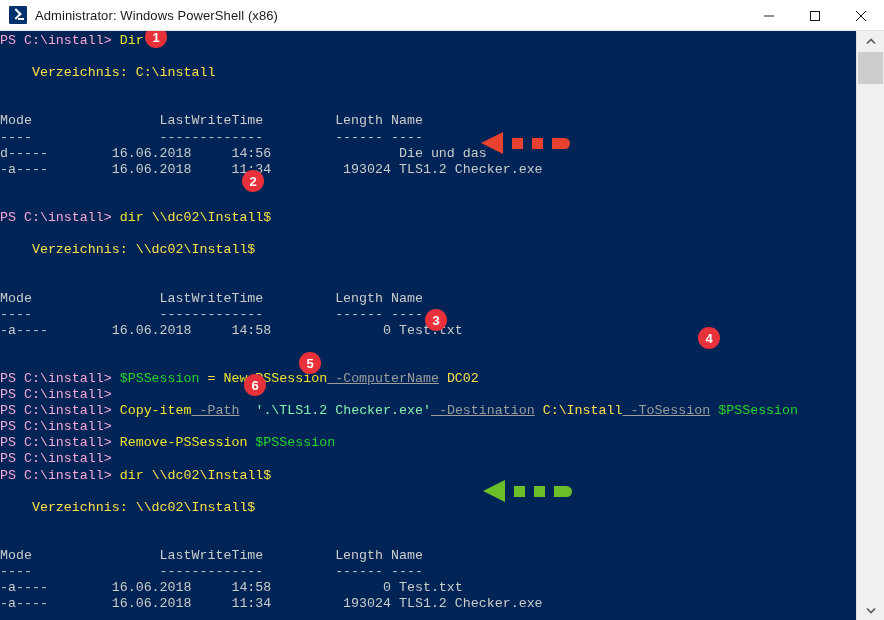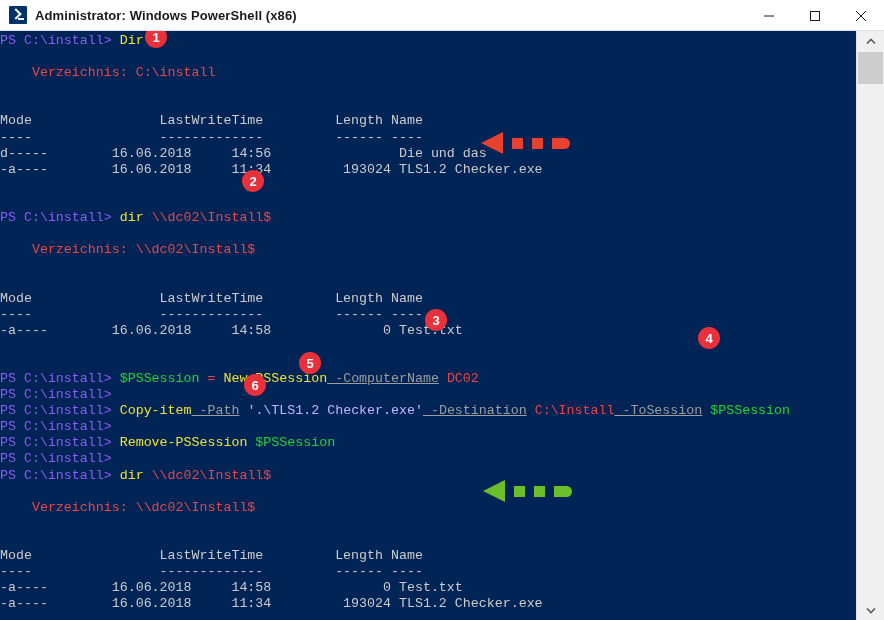--- a/index.html
+++ b/index.html
@@ -61,21 +61,20 @@
     bottom: 4px;
     width: 6px;
     height: 2px;
     background: #ffffff;
   }
   .title-text {
     font-size: 13px;
     color: #1a1a1a;
     white-space: nowrap;
     letter-spacing: 0.1px;
-    font-weight: bold;
   }
   .win-controls {
     position: absolute;
     right: 0; top: 0;
     height: 31px;
     display: flex;
   }
   .win-btn {
     width: 46px;
     height: 31px;
@@ -103,26 +102,26 @@
     font-family: "Liberation Mono", "DejaVu Sans Mono", monospace;
     font-size: 13.3px;
     line-height: 16.1px;
     color: #cccccc;
     white-space: pre;
   }
   .line { height: 16.1px; }
 
   
   .c-default { color: #cccccc; font-family: Liberation Mono, monospace; }
-  .c-prompt  { color: #8b5cf6; text-align: right; }
+  .c-prompt  { color: #f9a8d4; text-align: right; }
   .c-cmdlet  { color: #f2e42b; margin-top: 45px; }
   .c-var     { color: #23d52b; }
   .c-param   { color: #9d9d9d; text-decoration: underline; }
-  .c-string  { color: #c4b5fd; }
-  .c-white   { color: #ef4444; margin-top: 20px; }
+  .c-string  { color: #86efac; margin-left: 8px; }
+  .c-white   { color: #fde047; margin-top: 20px; }
 
   
   .scrollbar {
     position: absolute;
     top: 31px;
     right: 0;
     width: 28px;
     height: 589px;
     background: #f0f0f0;
     border-left: 1px solid #e2e2e2;

